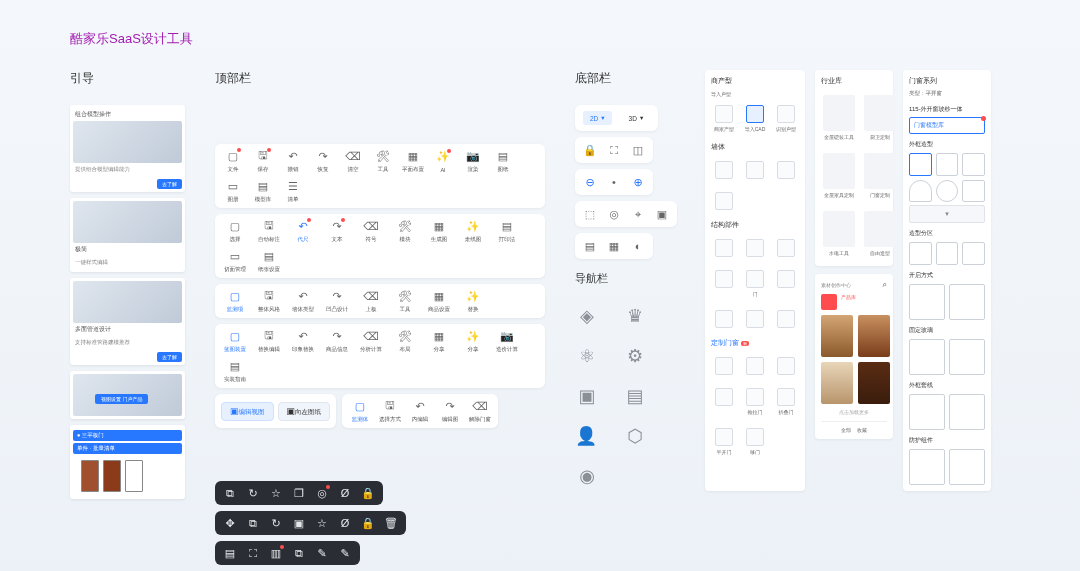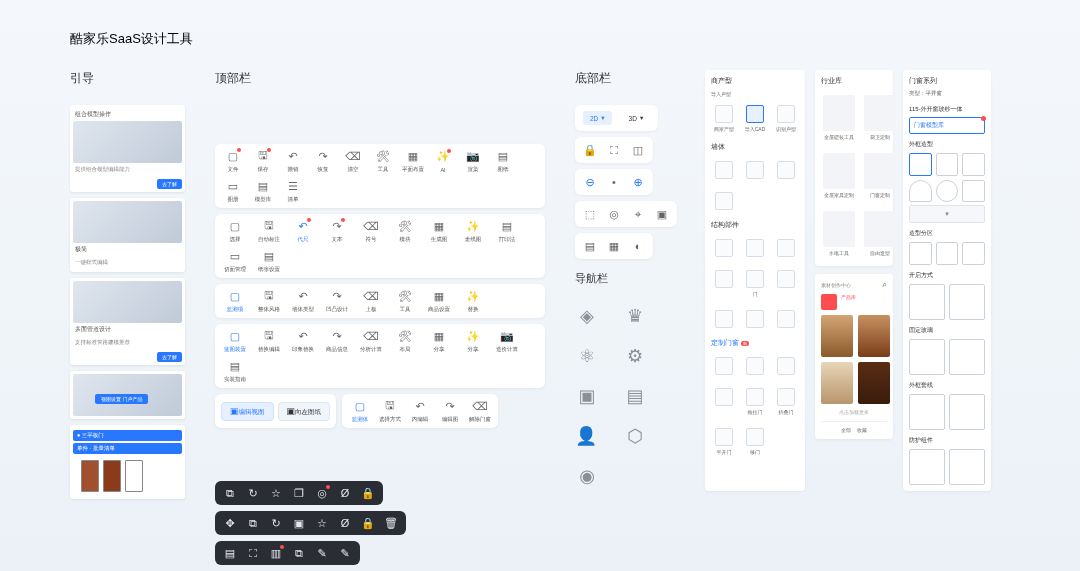--- a/index.html
+++ b/index.html
@@ -6,21 +6,21 @@
 body {
   width: 1080px;
   height: 571px;
   background: linear-gradient(180deg, #f4f8fc 0%, #ecf1f7 100%);
   font-family: -apple-system, "PingFang SC", "Microsoft YaHei", sans-serif;
   font-size: 7px;
   color: #333;
   padding: 30px 70px;
   overflow: hidden;
 }
-.page-title { font-size: 13px; font-weight: 500; color: #000000; margin-bottom: 22px; }
+.page-title { font-size: 13px; font-weight: 500; color: #a21caf; margin-bottom: 22px; }
 .sections { display: flex; gap: 30px; }
 .col-label { font-size: 12px; color: #333; margin-bottom: 18px; font-weight: 400; }
 .col { display: flex; flex-direction: column; }
 
 
 .guide-col { width: 115px; }
 .guide-stack { display: flex; flex-direction: column; gap: 6px; }
 .guide-card { background: #fff; border-radius: 3px; box-shadow: 0 1px 3px rgba(0,0,0,0.08); padding: 3px; }
 .guide-card .title { font-size: 6px; color: #555; padding: 2px; }
 .guide-img { width: 100%; height: 42px; background: linear-gradient(135deg,#dfe6ee,#c0cad8); border-radius: 2px; position: relative; }

